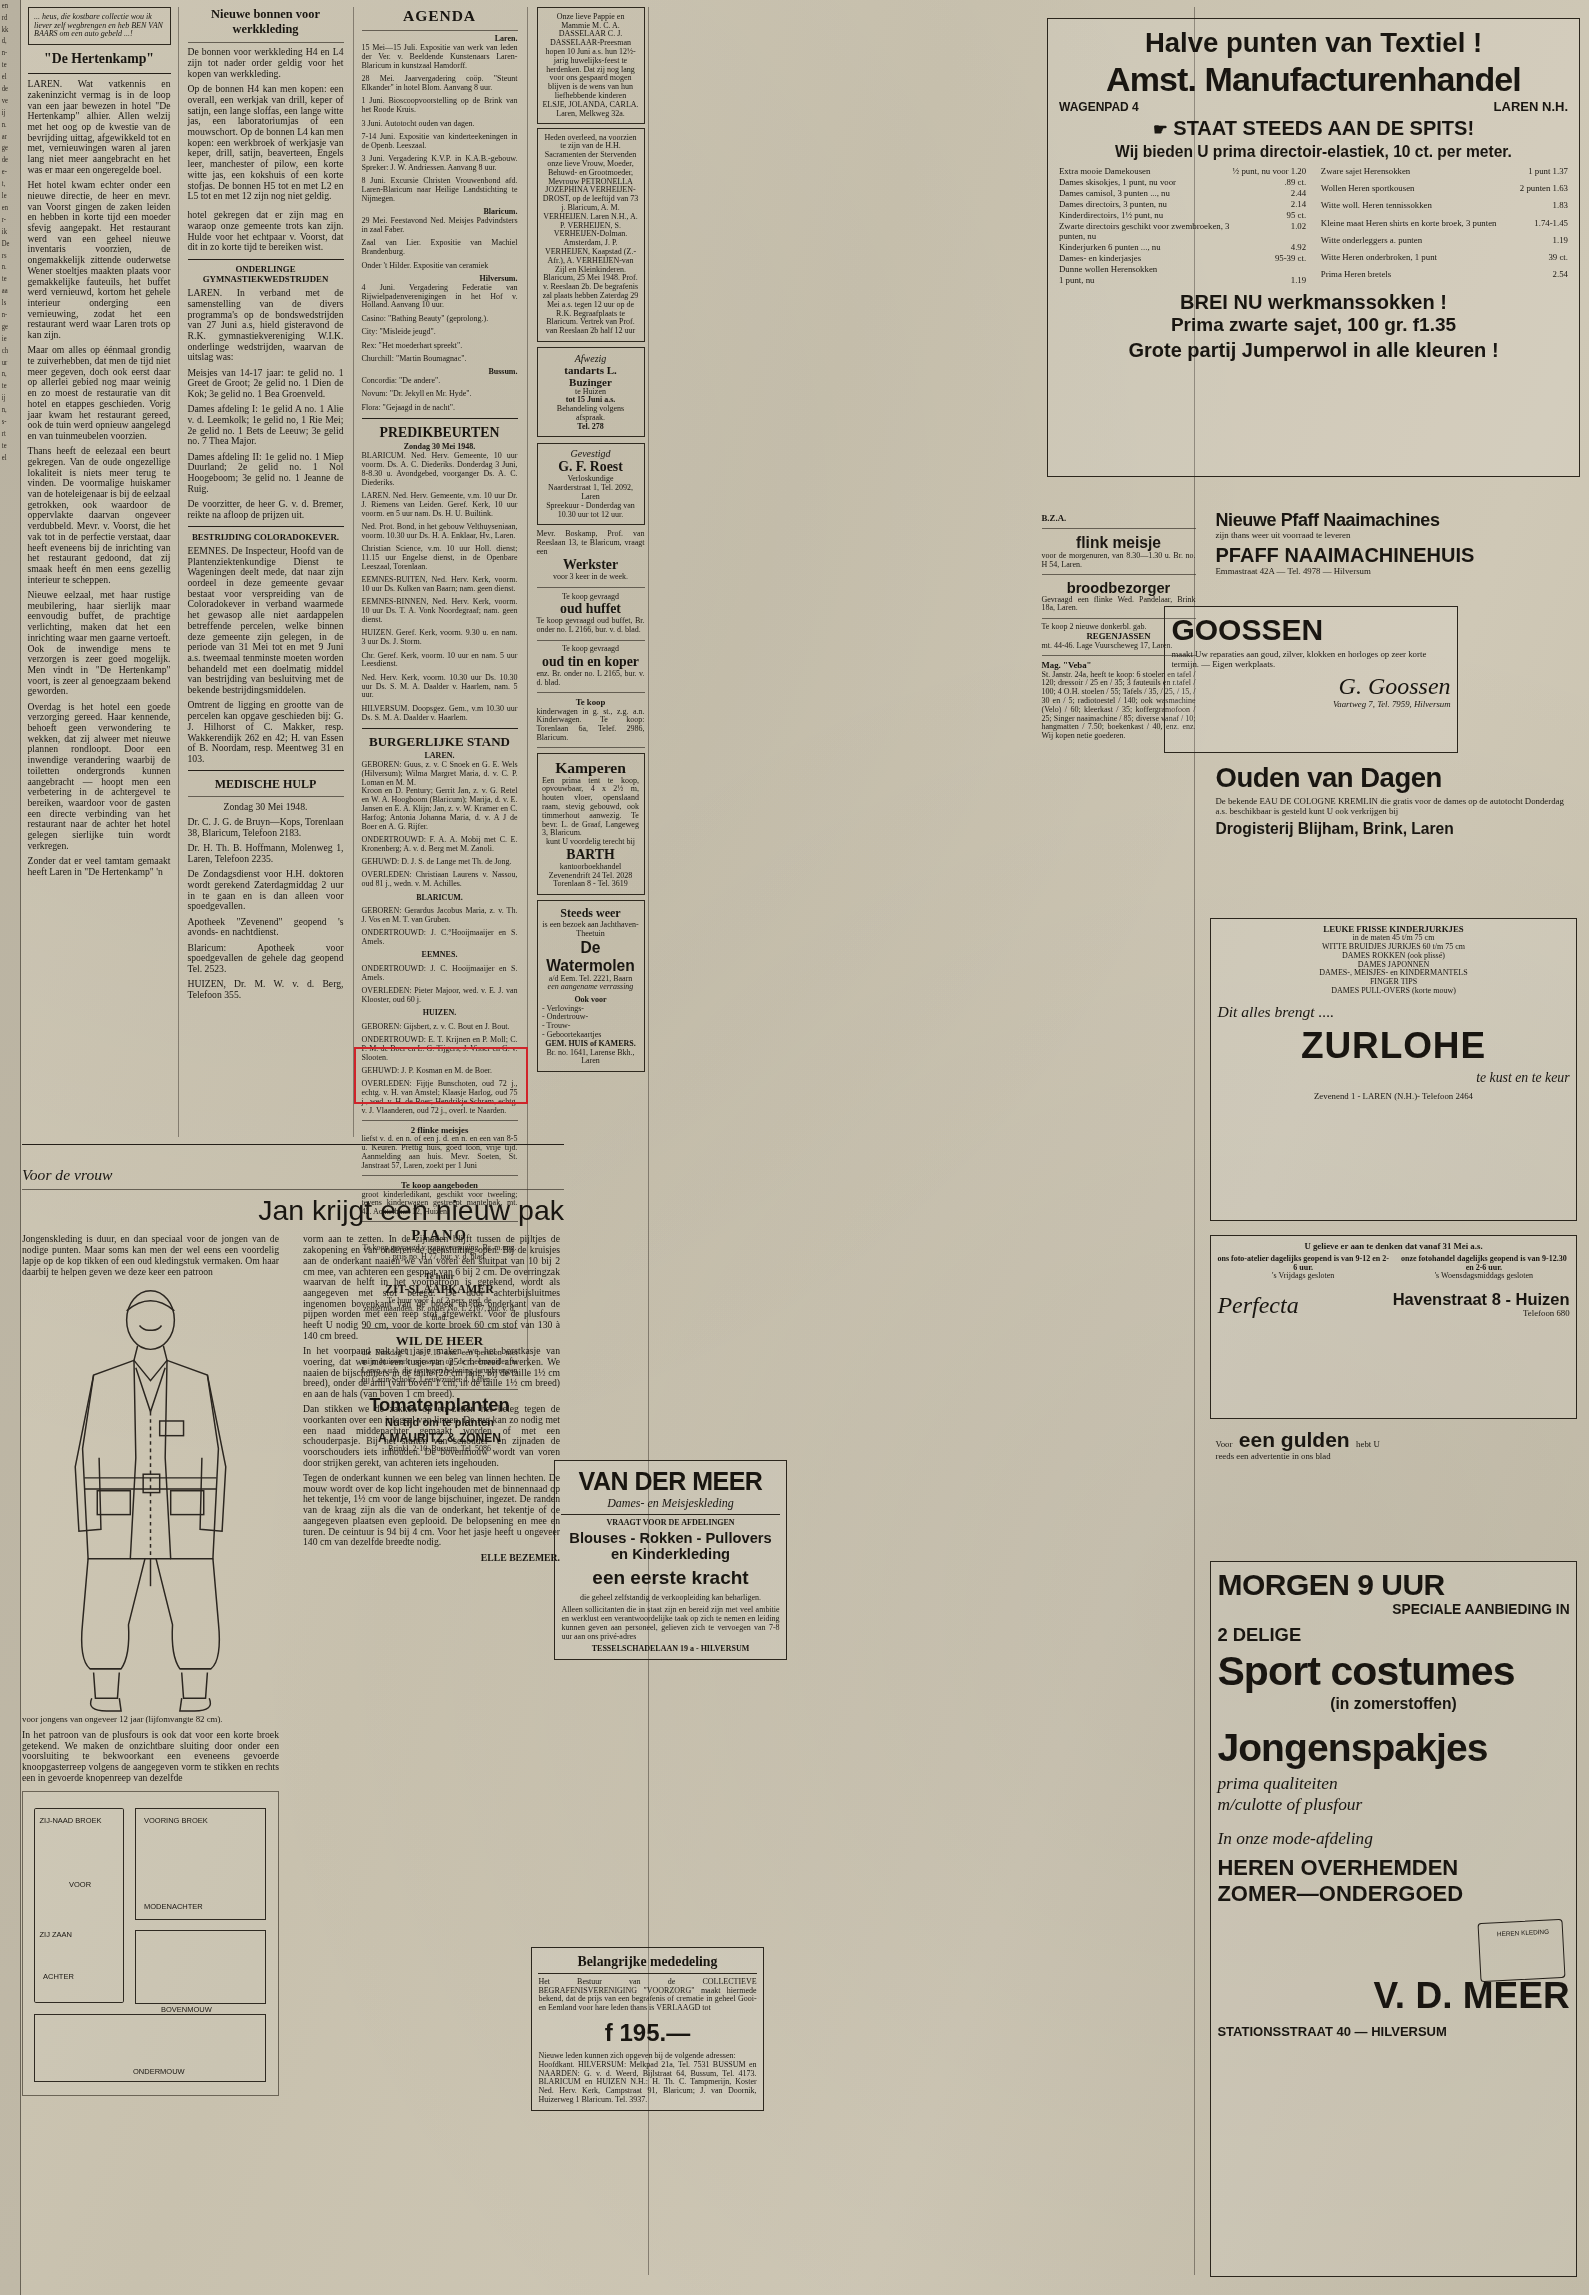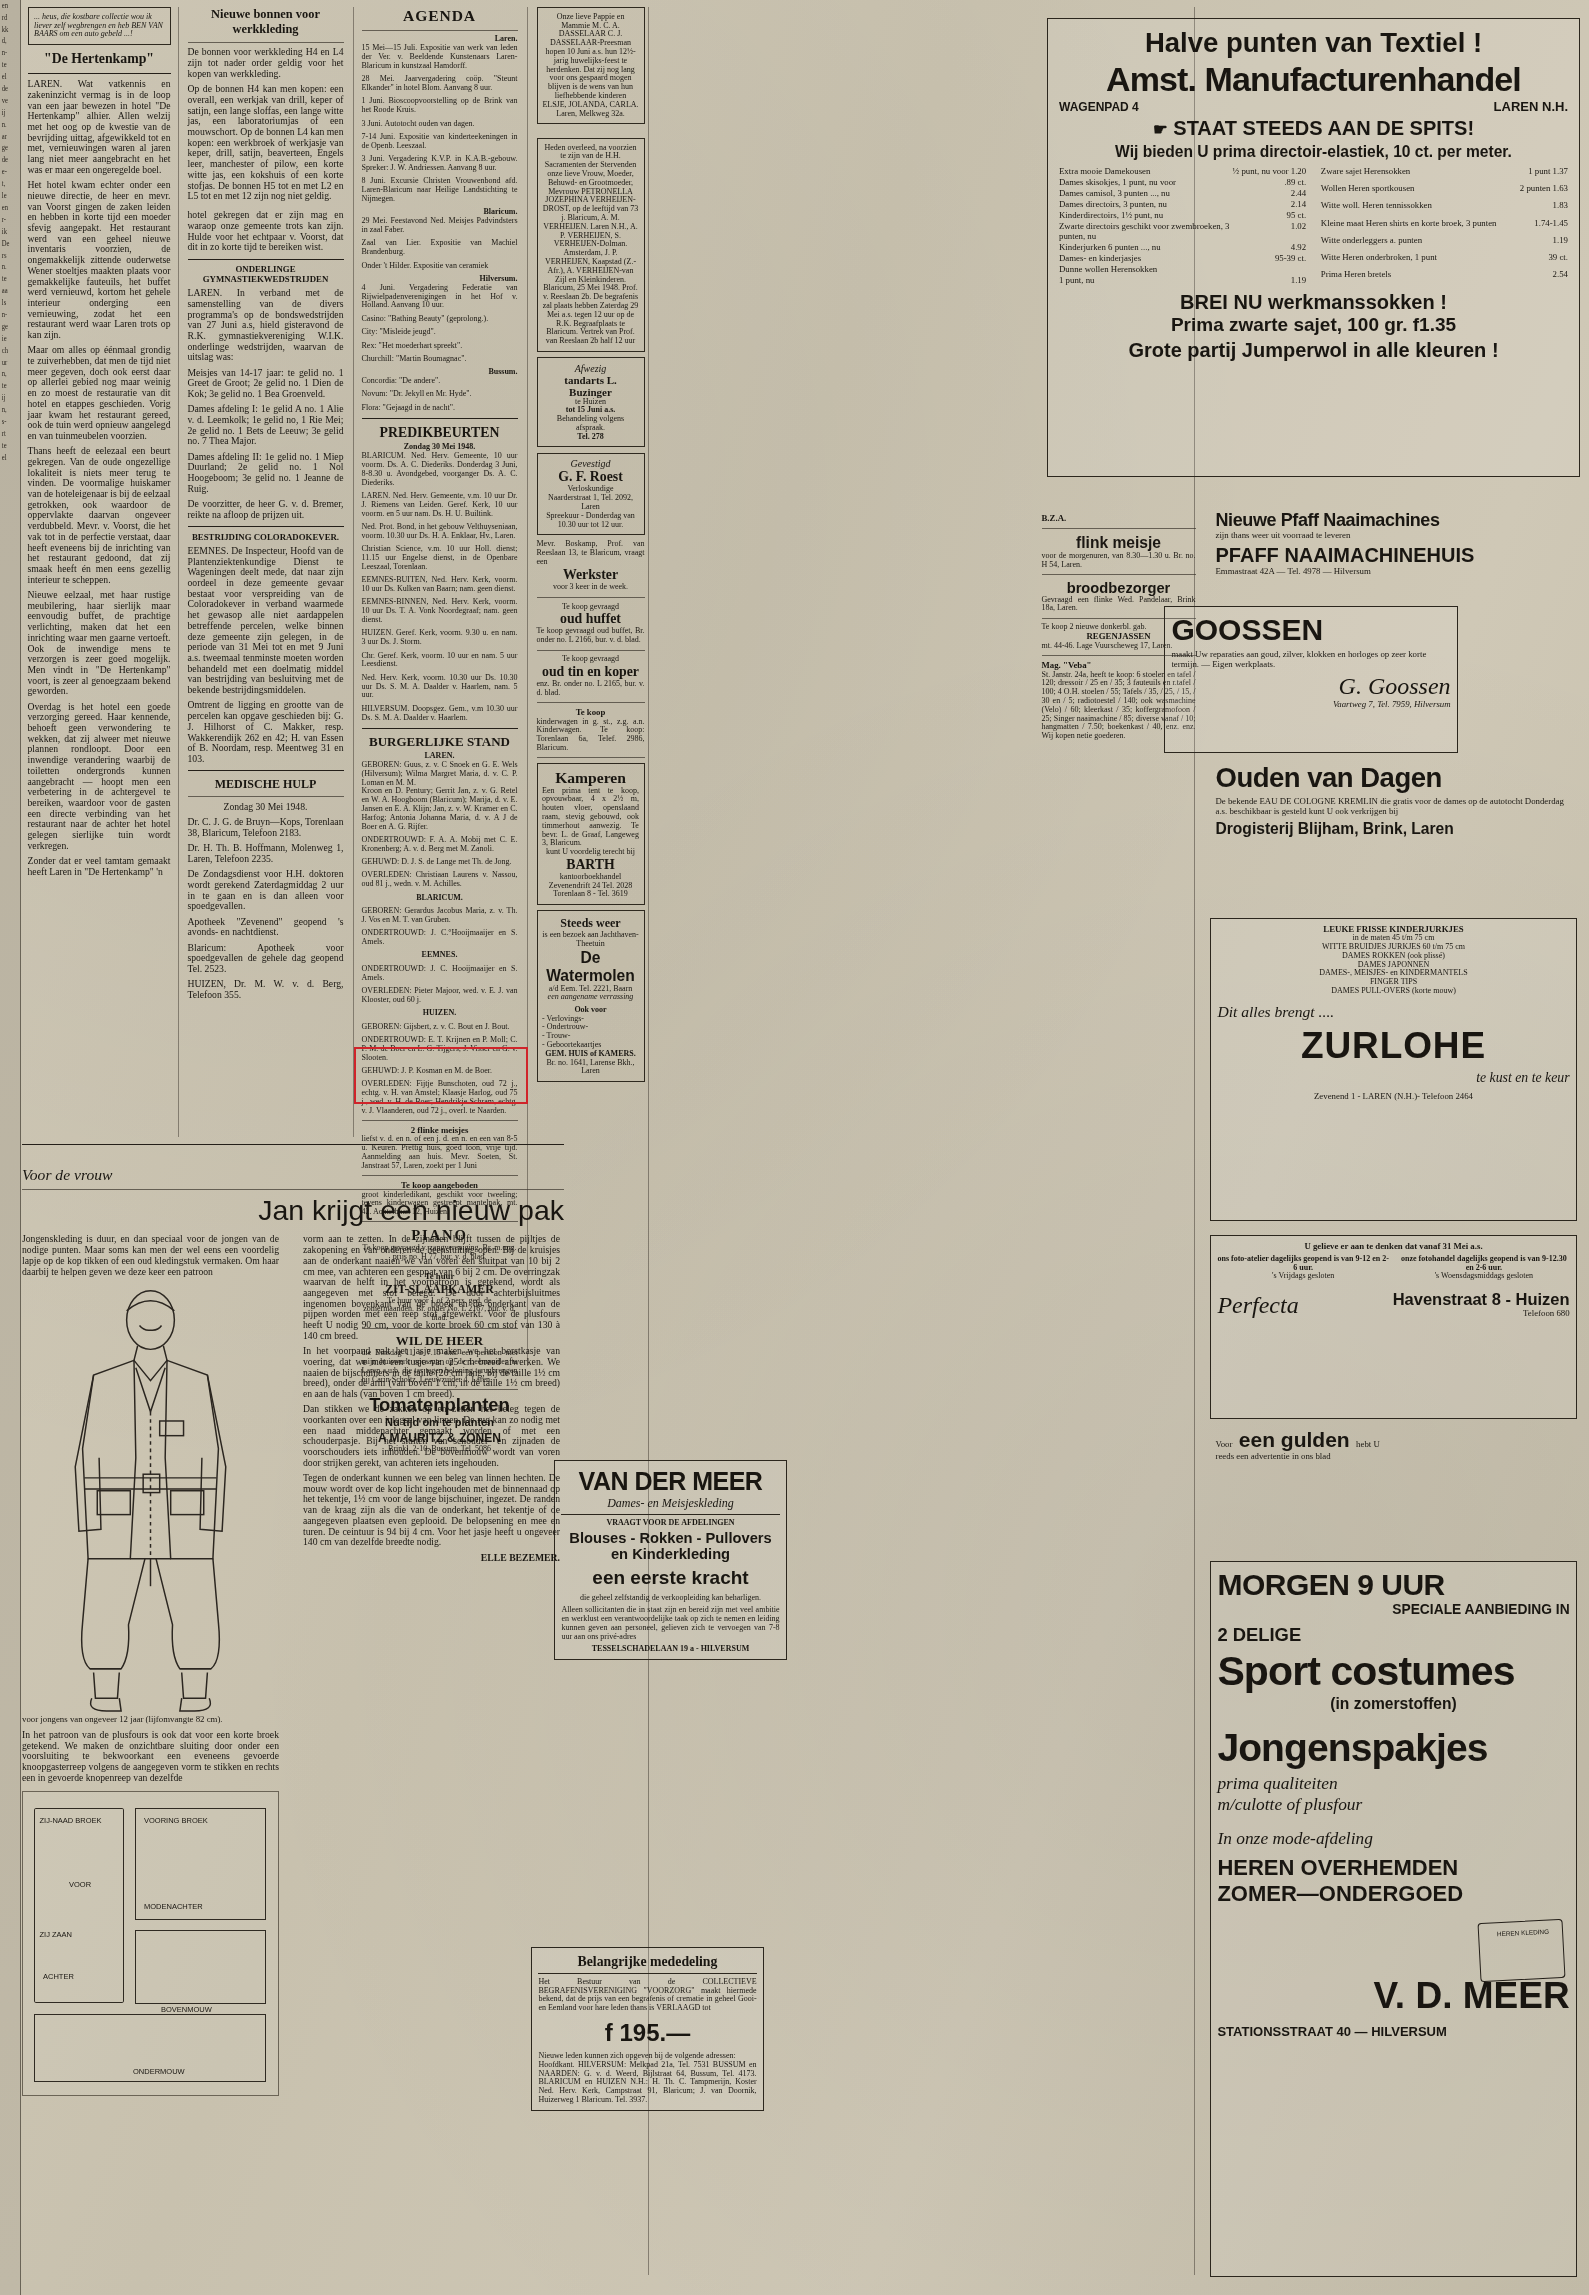--- a/index.html
+++ b/index.html
@@ -253,21 +253,21 @@
     <div class="center bold" style="font-size:13px;">WIL DE HEER</div>
     <div class="txt xsm">die Dinsdag 11. ± 7.15 a.m. een persoon met mijn huiswerk opraapte op de Leemzuider te Laren a.u.b. die tas tegen beloning terugbrengen bij Carin Scholtz, Leeuwzuider 4, Laren.</div>
     <div class="rule-h"></div>
     <div class="center hd" style="font-size:18.4px;line-height:19px;margin-top:3.7px;">Tomatenplanten</div>
     <div class="center hd" style="font-size:11px;margin:2.8px 0;">Nu tijd om te planten</div>
     <div class="center hd" style="font-size:12px;">A MAURITZ &amp; ZONEN</div>
     <div class="center xsm">Brinkl. 2-10, Bussum, Tel. 5086</div>
   </div>
 
   <div class="col" id="c4">
-    <div class="box" style="padding:4.6px;margin-bottom:14px;">
+    <div class="box" style="padding:4.6px;margin-bottom:4px;">
       <div class="txt xsm center">Onze lieve Pappie en Mammie M. C. A. DASSELAAR C. J. DASSELAAR-Preesman hopen 10 Juni a.s. hun 12½-jarig huwelijks-feest te herdenken. Dat zij nog lang voor ons gespaard mogen blijven is de wens van hun liefhebbende kinderen ELSJE, JOLANDA, CARLA. Laren, Melkweg 32a.</div>
     </div>
     <div class="box" style="padding:4.6px;margin-bottom:5.5px;">
       <div class="txt xsm center">Heden overleed, na voorzien te zijn van de H.H. Sacramenten der Stervenden onze lieve Vrouw, Moeder, Behuwd- en Grootmoeder, Mevrouw PETRONELLA JOZEPHINA VERHEIJEN-DROST, op de leeftijd van 73 j. Blaricum, A. M. VERHEIJEN. Laren N.H., A. P. VERHEIJEN, S. VERHEIJEN-Dolman. Amsterdam, J. P. VERHEIJEN, Kaapstad (Z.-Afr.), A. VERHEIJEN-van Zijl en Kleinkinderen. Blaricum, 25 Mei 1948. Prof. v. Reeslaan 2b. De begrafenis zal plaats hebben Zaterdag 29 Mei a.s. tegen 12 uur op de R.K. Begraafplaats te Blaricum. Vertrek van Prof. van Reeslaan 2b half 12 uur</div>
     </div>
     <div class="box" style="padding:4.6px;margin-bottom:5.5px;">
       <div class="center it" style="font-size:10px">Afwezig</div>
       <div class="center bold" style="font-size:11px">tandarts L. Buzinger</div>
       <div class="center xsm">te Huizen</div>
       <div class="center bold xsm">tot 15 Juni a.s.</div>

